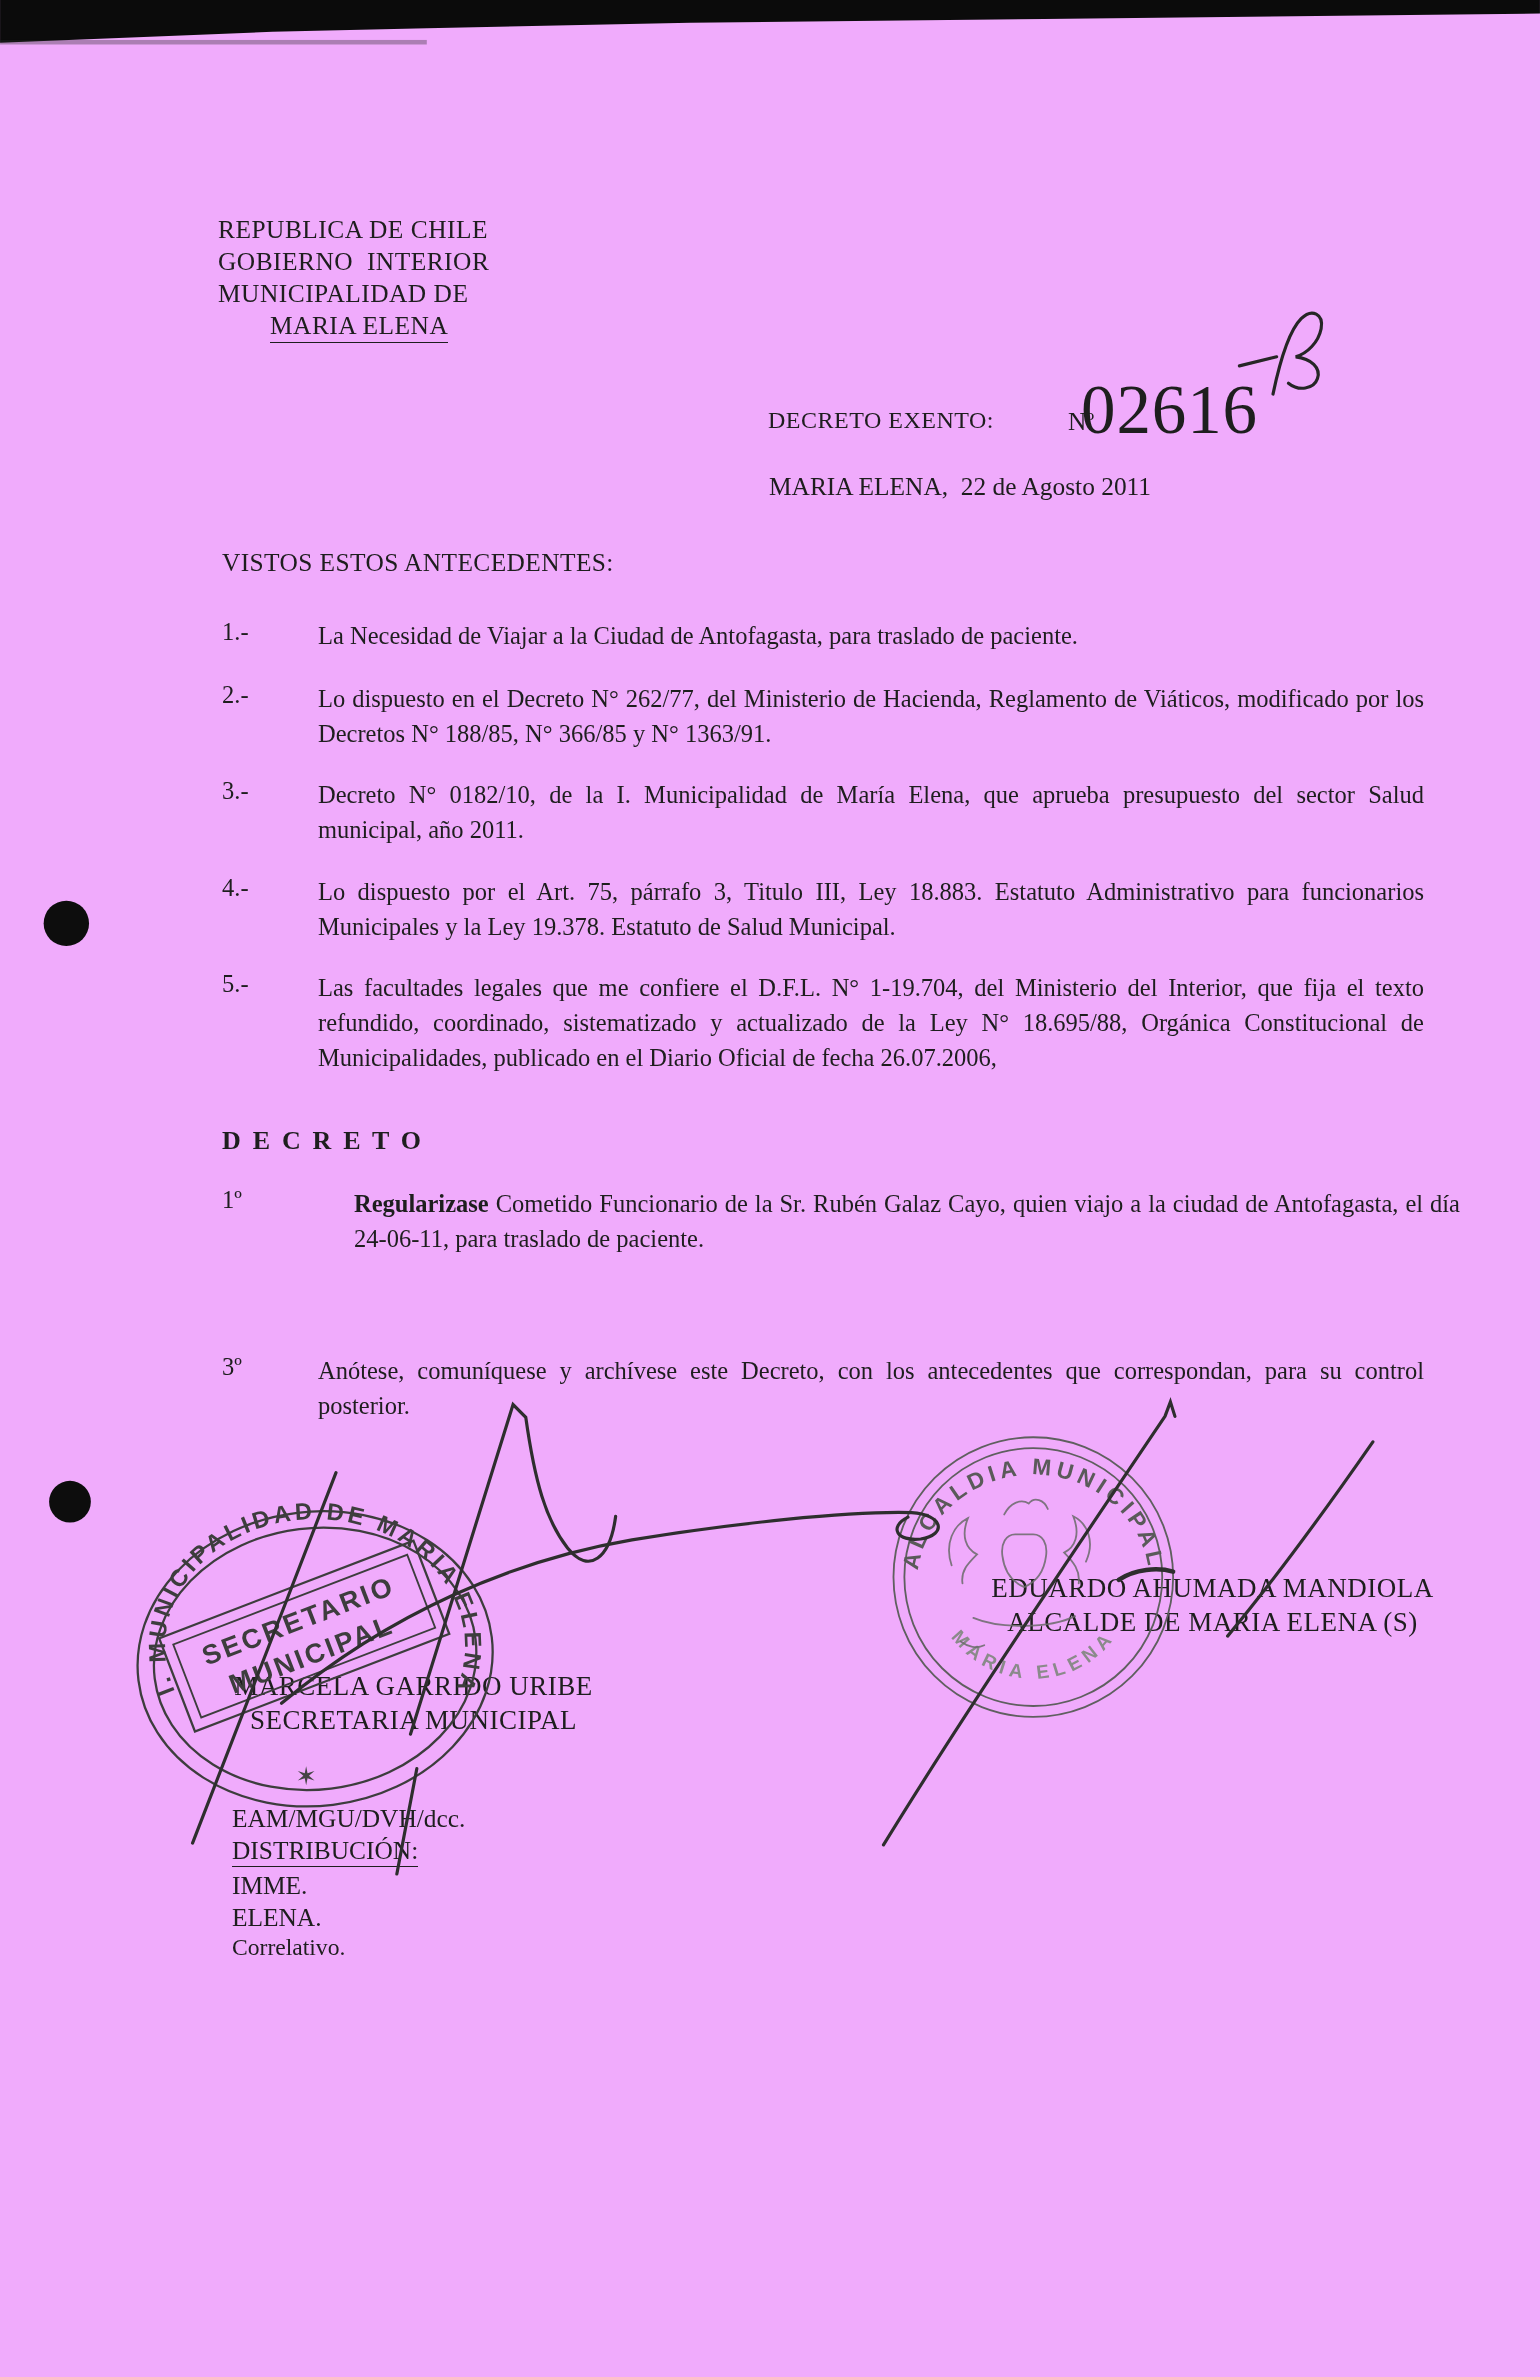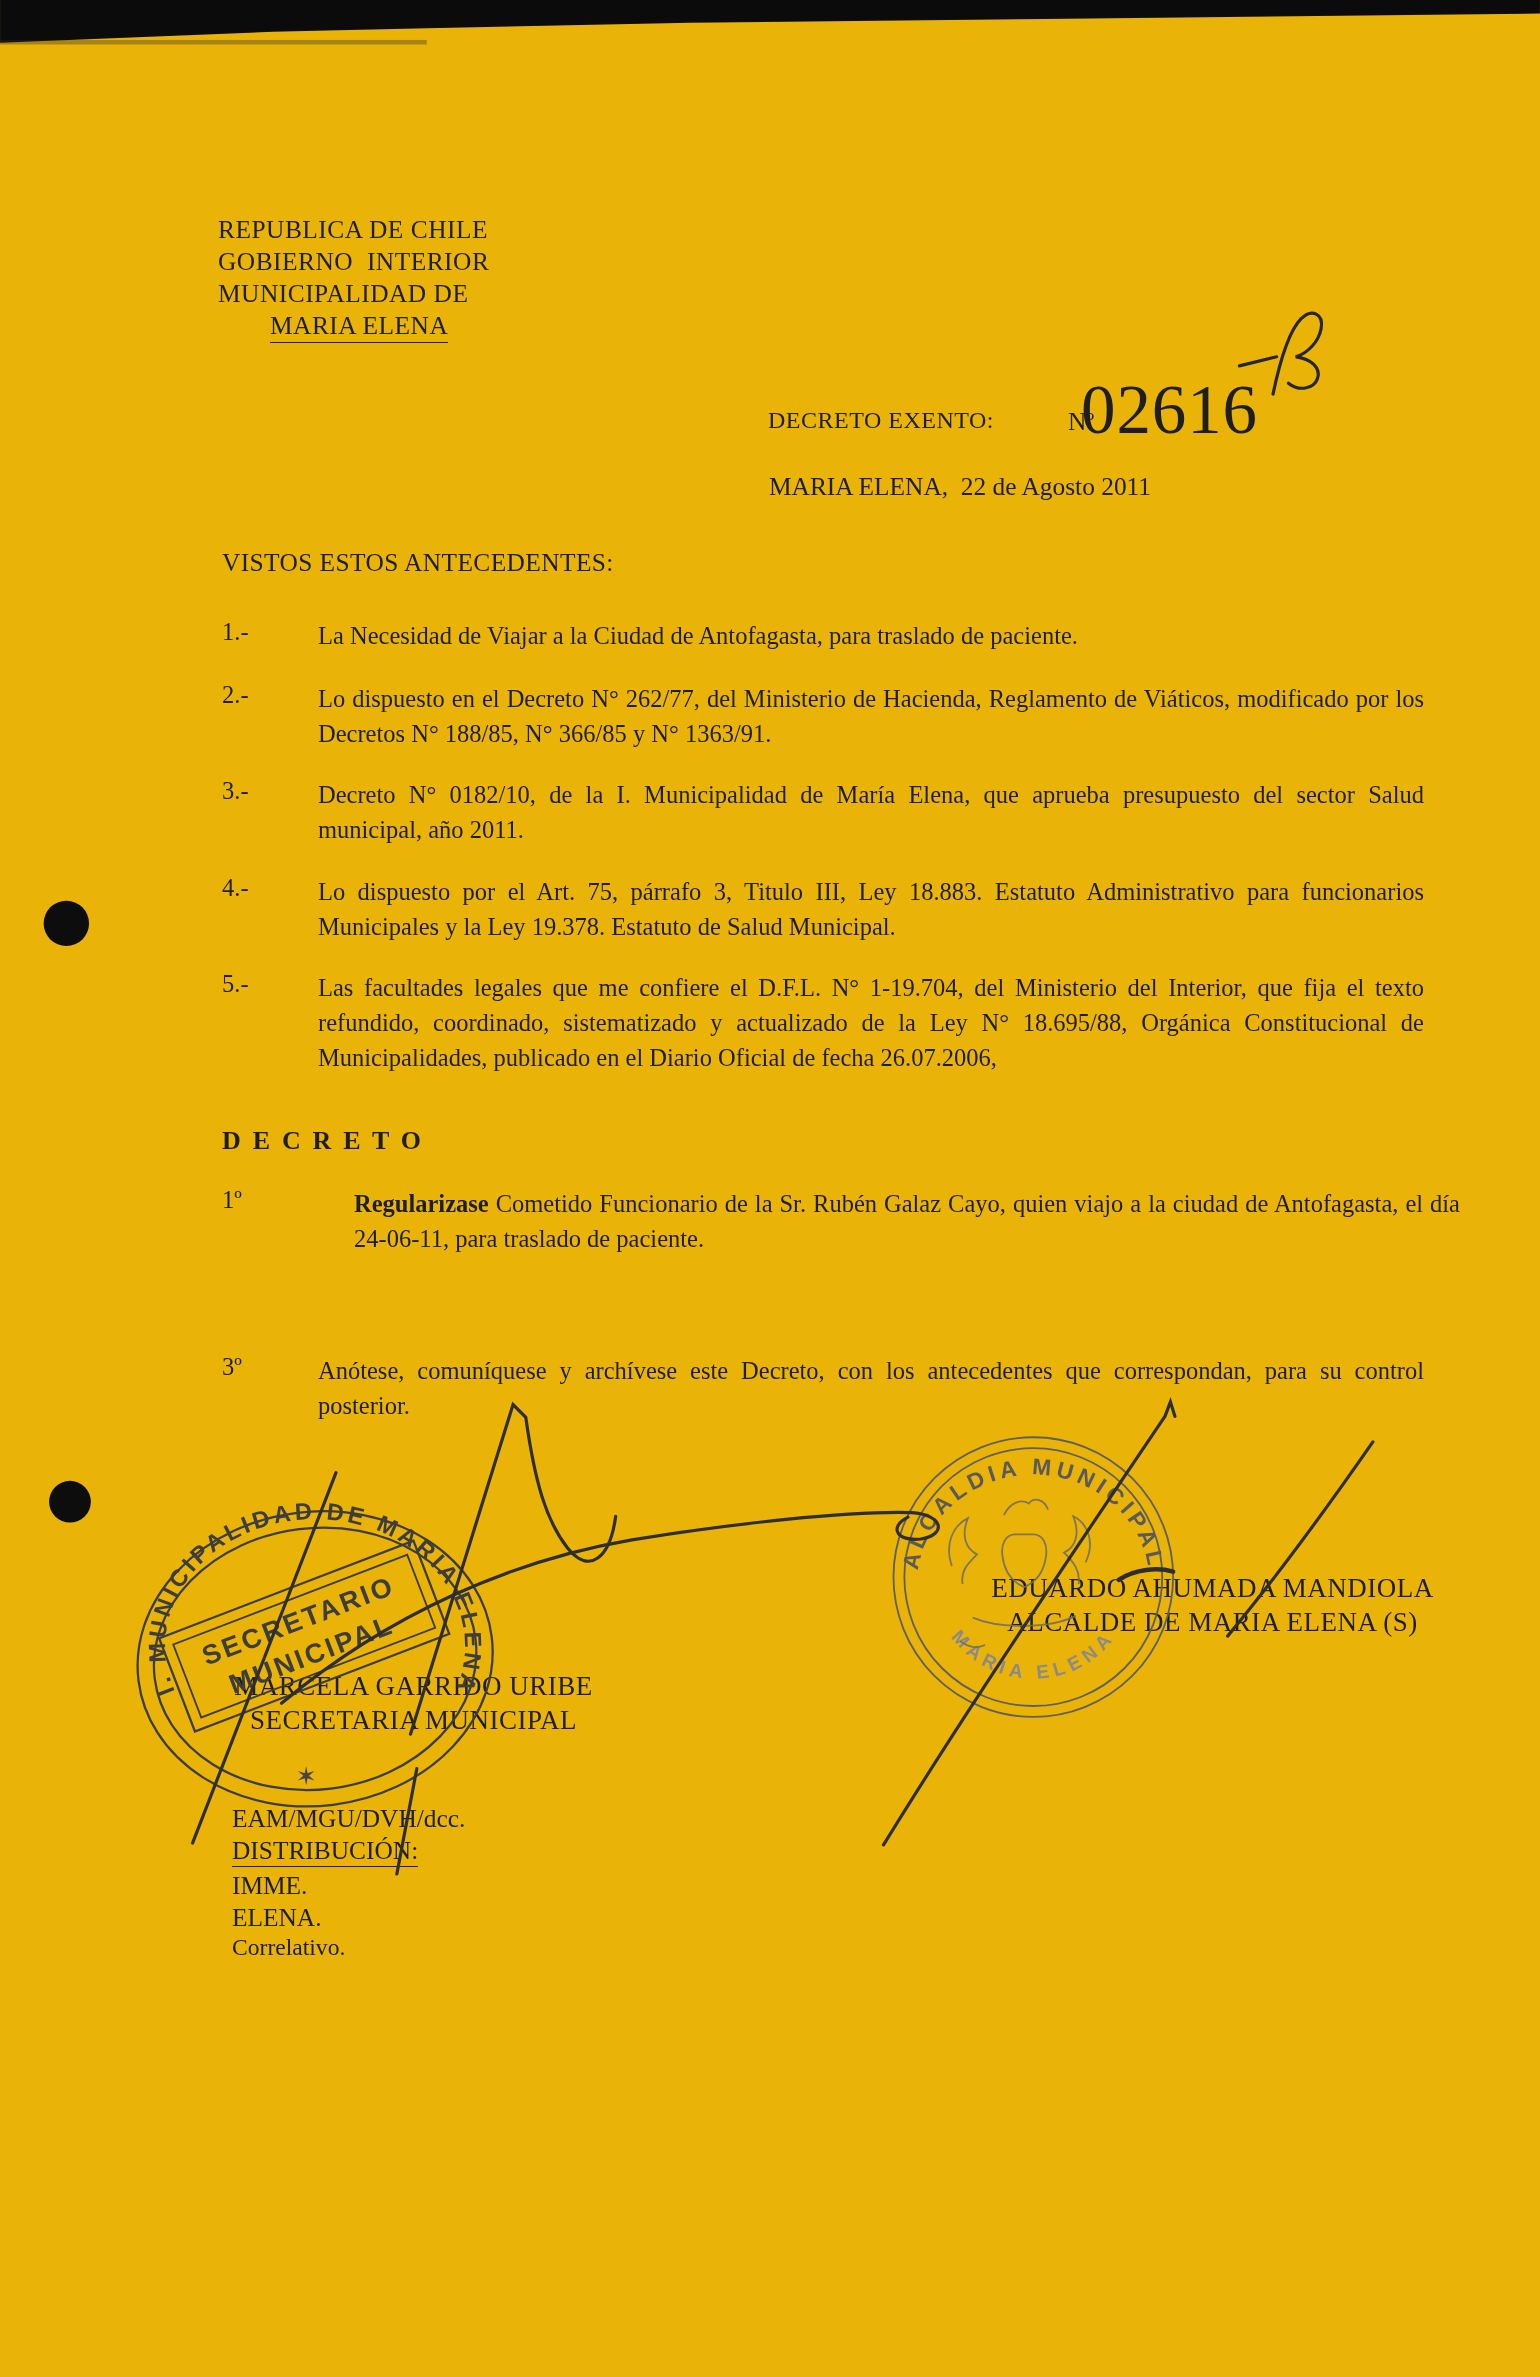--- a/index.html
+++ b/index.html
@@ -1,20 +1,20 @@
 <!DOCTYPE html>
 <html style="font-size:14.5px"><head>
 <meta charset="utf-8">
 <style>
   html,body{margin:0;padding:0;background:#e9e9e9;}
   .page{
     position:relative;
     width:1540px;height:2377px;
     margin:0 auto;
-    background:#eab308;
+    background:#f0abfc;
     overflow:hidden;
     font-family:"Liberation Serif", serif;
     color:#1e1e1e;
   }
   .abs{position:absolute;}
   
   .letterhead{left:218px;top:213px;font-size:25.4px;line-height:32px;letter-spacing:0.5px;}
   .letterhead .lh-line{white-space:pre;}
   .letterhead .lh-underline{display:inline-block;margin-left:52px;border-bottom:1.8px solid #1e1e1e;padding-bottom:0.9px;}
   

